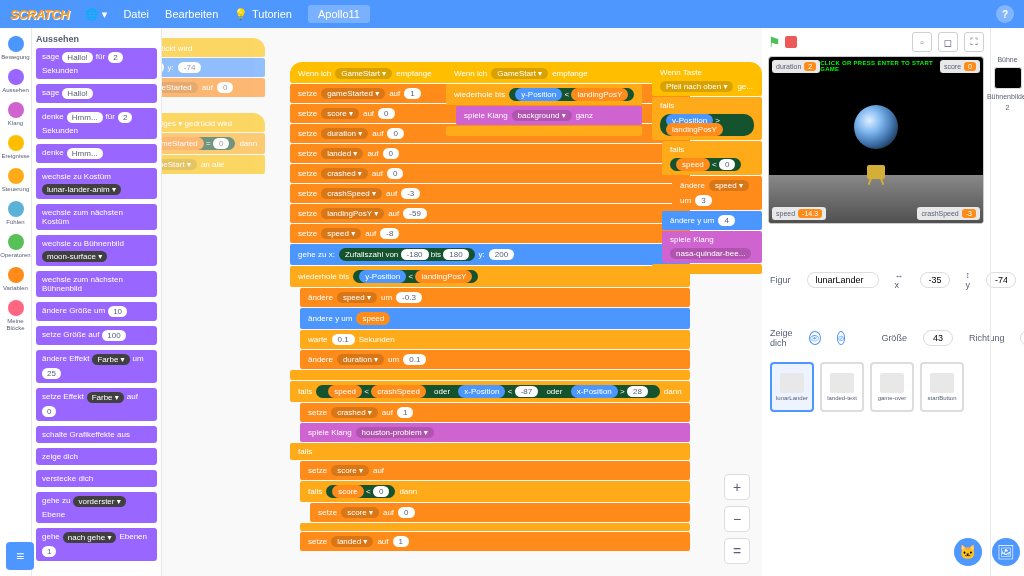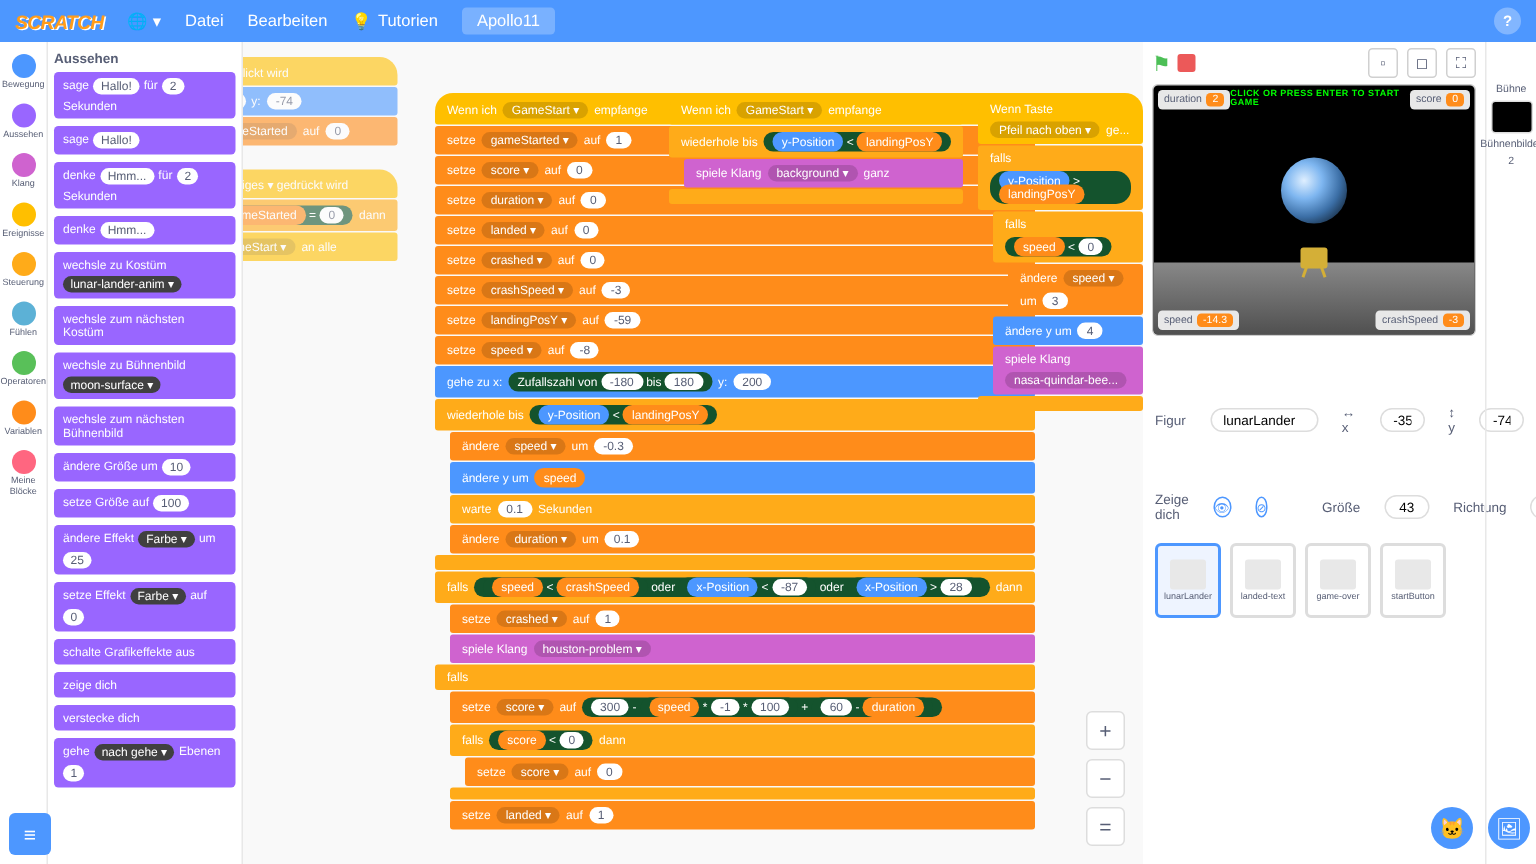--- a/index.html
+++ b/index.html
@@ -134,20 +134,21 @@
             <div class="pblock">wechsle zum nächsten Kostüm</div>
             <div class="pblock">wechsle zu Bühnenbild <span class="pillp">moon-surface ▾</span></div>
             <div class="pblock">wechsle zum nächsten Bühnenbild</div>
             <div class="pblock">ändere Größe um <span class="pill">10</span></div>
             <div class="pblock">setze Größe auf <span class="pill">100</span></div>
             <div class="pblock">ändere Effekt <span class="pillp">Farbe ▾</span> um <span class="pill">25</span></div>
             <div class="pblock">setze Effekt <span class="pillp">Farbe ▾</span> auf <span class="pill">0</span></div>
             <div class="pblock">schalte Grafikeffekte aus</div>
             <div class="pblock">zeige dich</div>
             <div class="pblock">verstecke dich</div>
+            <div class="pblock">gehe zu <span class="pillp">vorderster ▾</span> Ebene</div>
             <div class="pblock">gehe <span class="pillp">nach gehe ▾</span> Ebenen <span class="pill">1</span></div>
           </div>
 
       </div>
       <div class="workspace">
 
         <div class="stack" style="left:-30px;top:10px">
           <div class="blk ev hat" style="opacity:.6">angeklickt wird</div>
           <div class="blk mo" style="opacity:.6"><span class="num">-35</span> y: <span class="num">-74</span></div>
           <div class="blk da" style="opacity:.6"><span class="dd">gameStarted</span> auf <span class="num">0</span></div>
@@ -219,21 +220,20 @@
               <span>spiele Klang</span> 
               <span class="dd">houston-problem ▾</span>
             </div>
           <div class="blk ct">
               <span>falls</span>
             </div>
           <div class="blk da" style="margin-left:10px">
               <span>setze</span> 
               <span class="dd">score ▾</span> 
               <span>auf</span> 
-              <span class="op"><span class="num">300</span> <span>-</span> <span class="op"><span class="var">speed</span> * <span class="num">-1</span> <span>*</span> <span class="num">100</span></span> + <span class="op"><span class="num">60</span> <span>-</span> <span class="var">duration</span></span></span>
             </div>
           <div class="blk ct" style="margin-left:10px">
               <span>falls</span> 
               <span class="op"><span class="var">score</span> <span>&lt;</span> <span class="num">0</span></span> 
               <span>dann</span>
             </div>
           <div class="blk da" style="margin-left:20px">
               <span>setze</span> 
               <span class="dd">score ▾</span> 
               <span>auf</span> 

